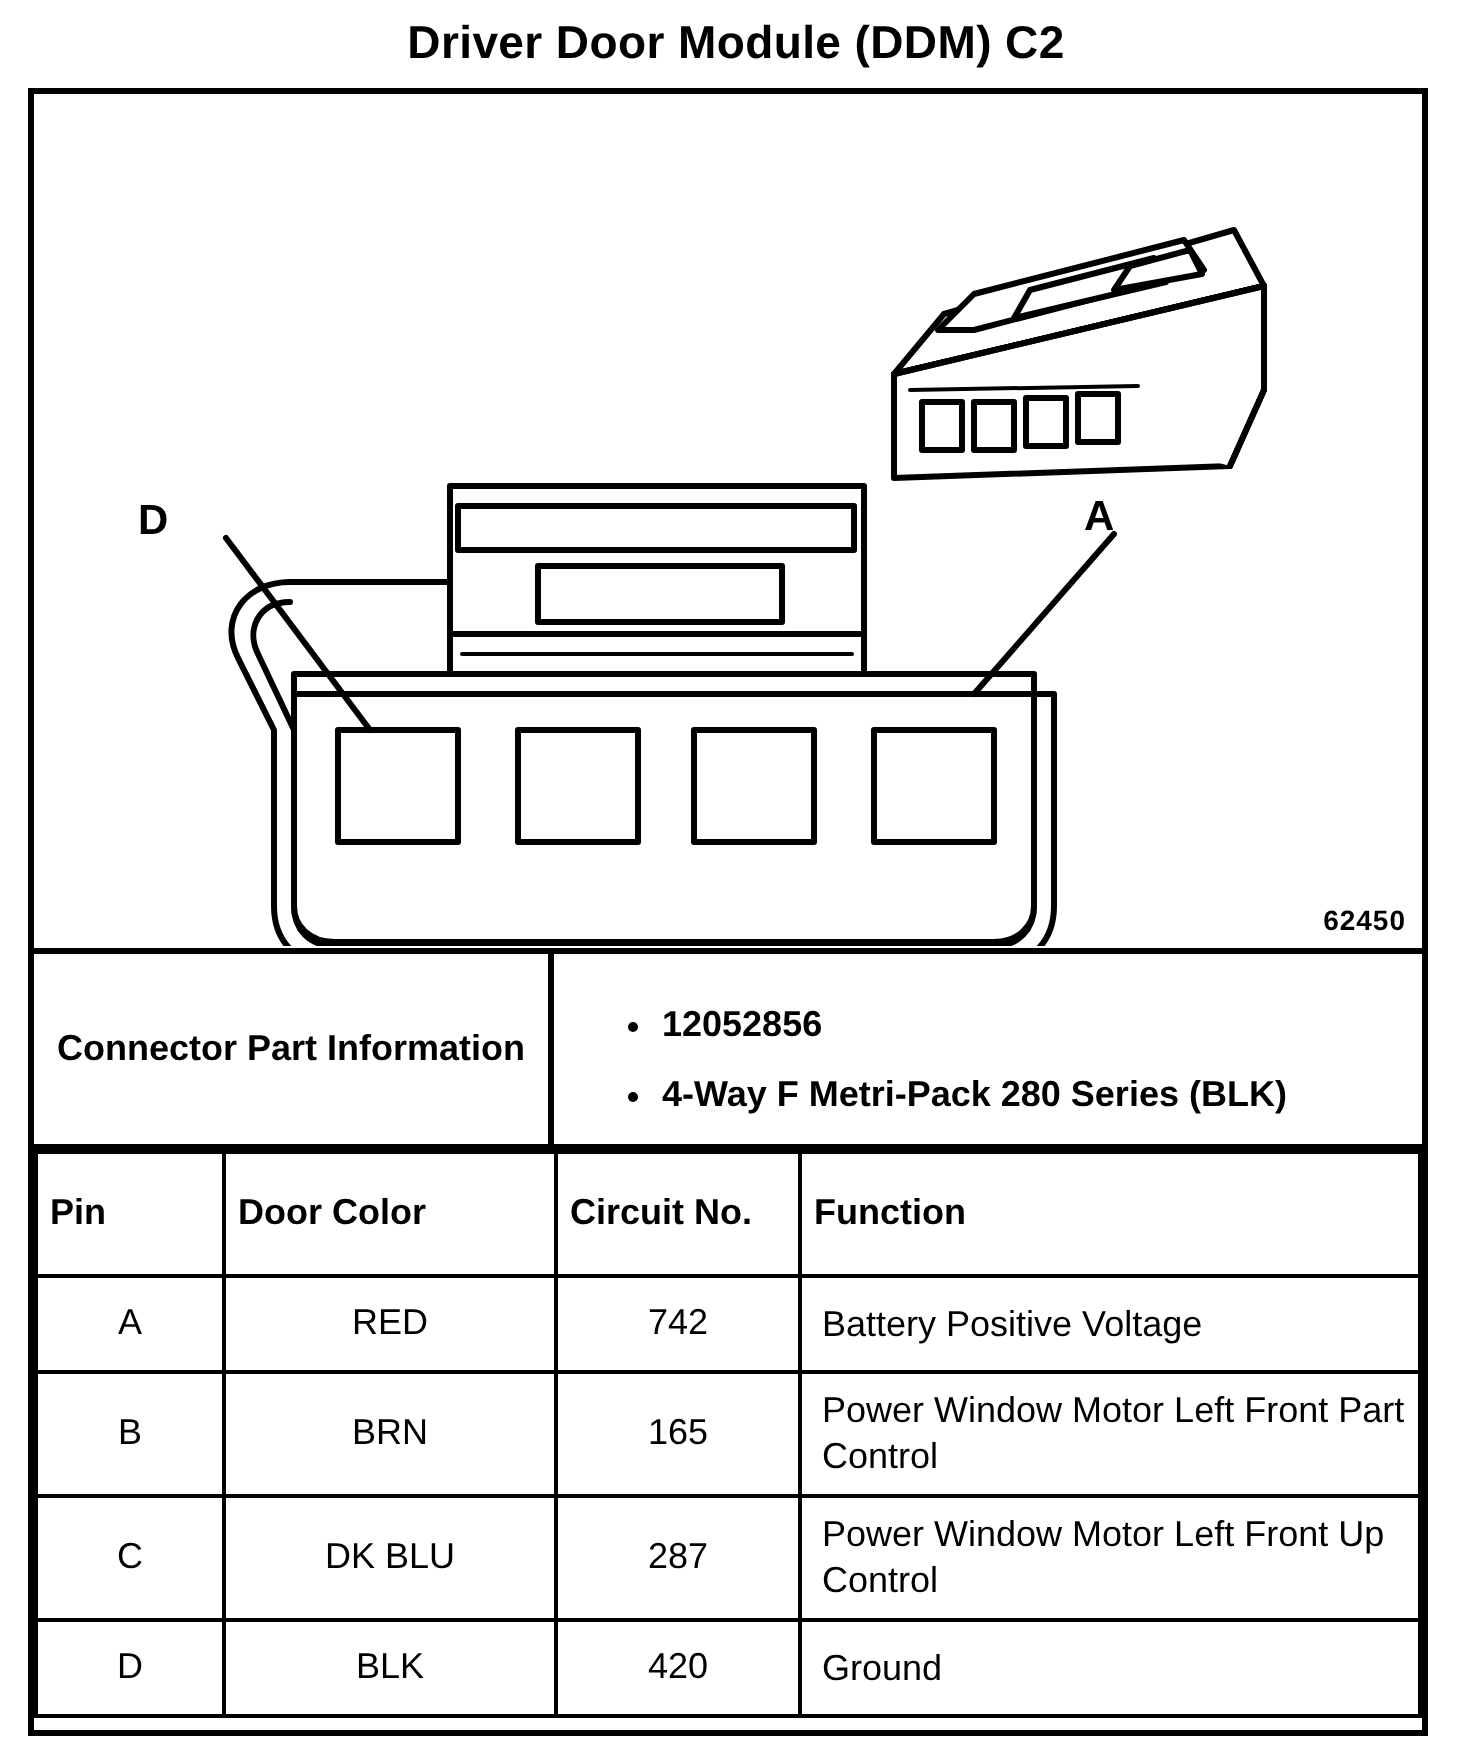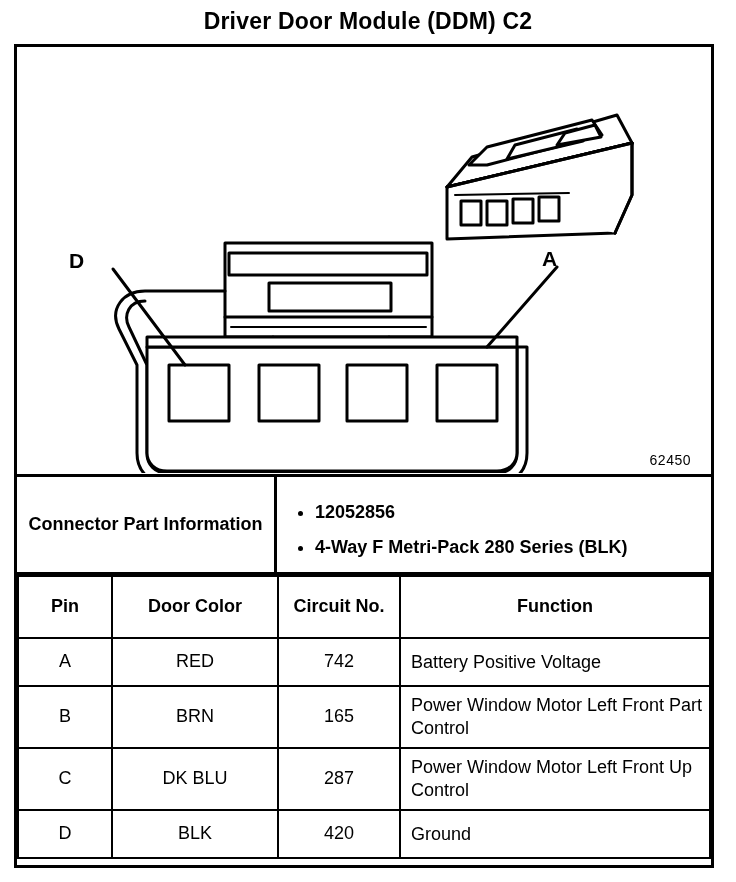--- a/index.html
+++ b/index.html
@@ -52,31 +52,32 @@
   }
   .callout {
     position: absolute;
     font-size: 21px;
     font-weight: bold;
   }
   .callout.d { left: 52px; top: 202px; }
   .callout.a { left: 525px; top: 200px; }
   .fignum {
     position: absolute;
-    right: 20px;
+    right: 8px;
     bottom: 6px;
     font-size: 14px;
-    font-weight: normal;
+    font-weight: bold;
     letter-spacing: 0.5px;
   }
   
   .cpi {
     display: flex;
     border-bottom: 3px solid #000;
     box-sizing: border-box;
+    gap: 16px;
   }
   .cpi-label {
     width: 260px;
     box-sizing: border-box;
     border-right: 3px solid #000;
     display: flex;
     align-items: center;
     justify-content: center;
     text-align: center;
     font-size: 18px;
@@ -109,21 +110,21 @@
     table-layout: fixed;
   }
   table.pins th, table.pins td {
     border: 2px solid #000;
     font-size: 18px;
     padding: 4px 6px;
     box-sizing: border-box;
   }
   table.pins th {
     font-weight: bold;
-    text-align: center;
+    text-align: left;
     line-height: 1.15;
     height: 62px;
   }
   table.pins td.c-pin,
   table.pins td.c-color,
   table.pins td.c-circuit {
     text-align: center;
     font-weight: normal;
   }
   table.pins td.c-func {

